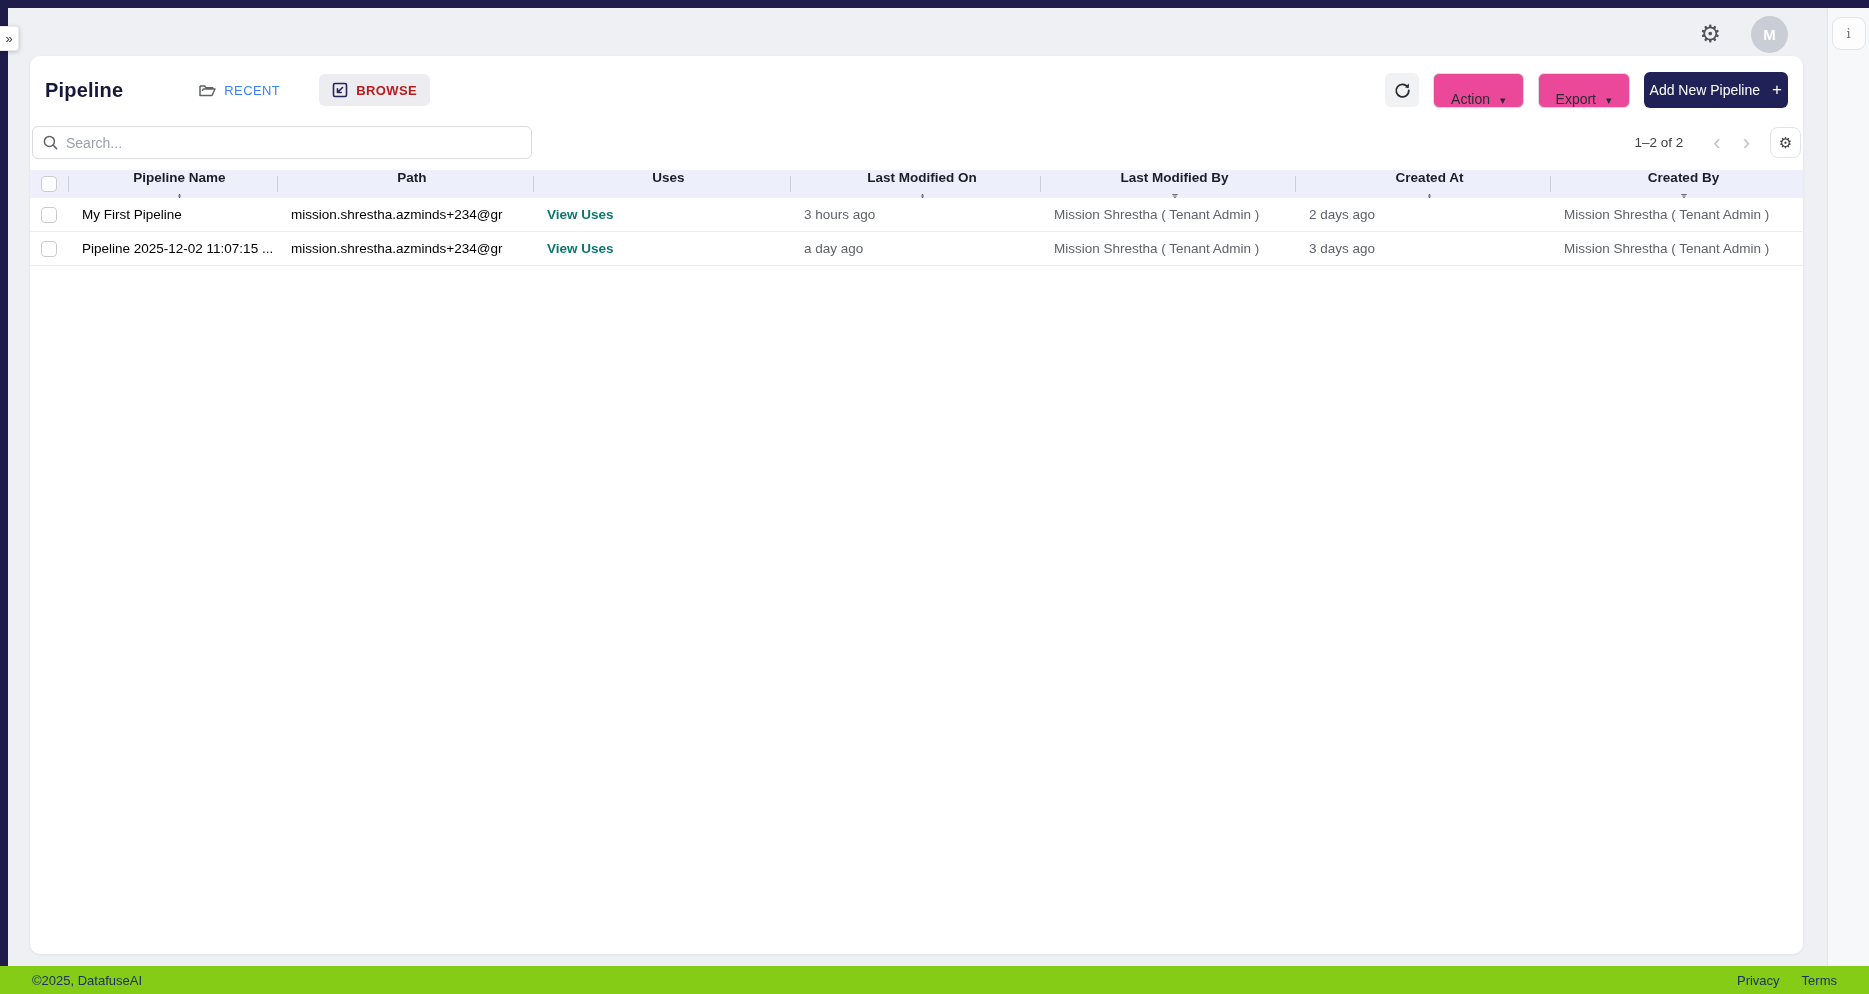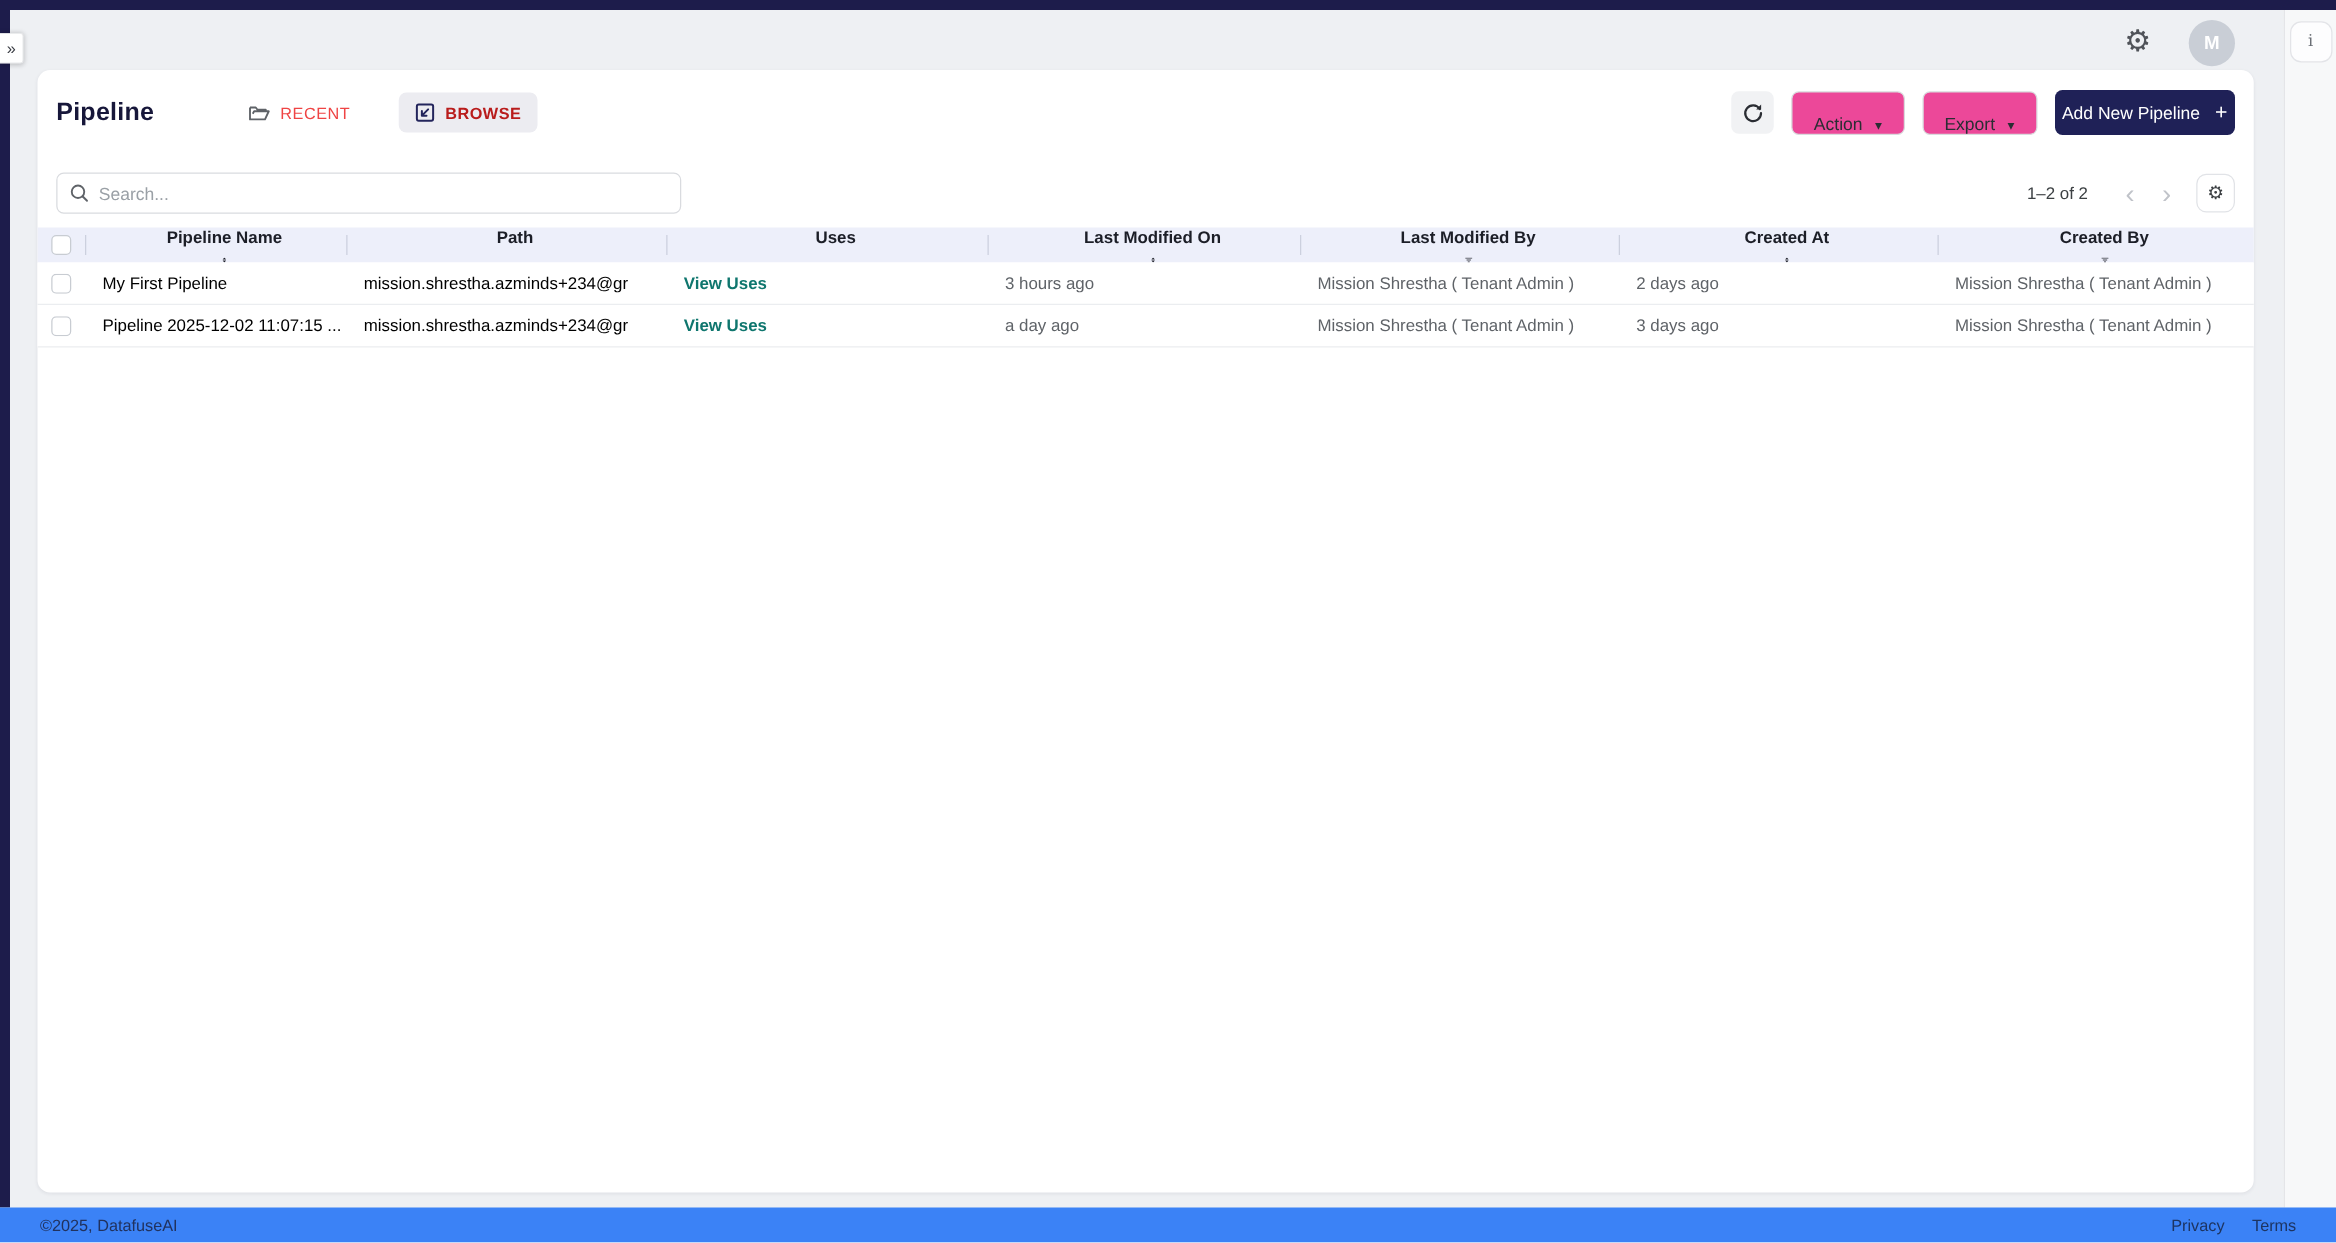--- a/index.html
+++ b/index.html
@@ -54,21 +54,21 @@
     position:absolute; left:30px; top:56px; width:1773px; height:898px;
     background:#fff; border-radius:10px; box-shadow:0 1px 3px rgba(25,28,60,.07);
     display:flex; flex-direction:column;
   }
 
   
   .card-header { display:flex; align-items:center; height:54px; padding:14px 15px 0 15px; }
   .page-title { font-size:20px; font-weight:700; color:#17173a; letter-spacing:.2px; }
   .view-tabs { display:flex; align-items:center; gap:26px; margin-left:63px; }
   .tab { display:flex; align-items:center; gap:8px; padding:8px 13px; border-radius:6px;
-         font-size:13px; letter-spacing:.4px; color:#ef4444; cursor:pointer; }
+         font-size:13px; letter-spacing:.4px; color:#3b82f6; cursor:pointer; }
   .tab.active { background:#ececf1; color:#b91c1c; font-weight:700; }
   .tab svg { display:block; }
 
   .header-actions { margin-left:auto; display:flex; align-items:center; gap:14px; }
   .icon-btn {
     width:34px; height:34px; border:none; background:#f1f2f4; border-radius:6px;
     display:flex; align-items:center; justify-content:center; cursor:pointer;
   }
   .btn {
     height:35px; padding:0 17px; background:#ec4899; border:1px solid #d9dadd; border-radius:6px;
@@ -77,21 +77,21 @@
   }
   .btn .caret { font-size:11px; color:#2a2d33; }
   .btn-primary {
     height:36px; padding:0 6px; background:#1f2157; border:none; border-radius:6px;
     display:flex; align-items:center; gap:12px; font-size:14px; color:#fff;
     font-family:"Liberation Sans", sans-serif; cursor:pointer;
   }
   .btn-primary .plus { font-size:17px; font-weight:400; }
 
   
-  .search-row { display:flex; align-items:center; padding:0 15px; margin-top:28px; }
+  .search-row { display:flex; align-items:center; padding:0 2px; margin-top:16px; }
   .search-box {
     width:500px; height:33px; border:1px solid #d9dbdf; border-radius:6px;
     display:flex; align-items:center; padding:0 10px; gap:8px; background:#fff;
   }
   .search-box input {
     border:none; outline:none; flex:1; font-size:14px; color:#3c4043;
     font-family:"Liberation Sans", sans-serif; background:transparent;
   }
   .search-box input::placeholder { color:#9aa0a6; }
   .pagination { margin-left:auto; display:flex; align-items:center; gap:6px; }
@@ -125,21 +125,21 @@
   .col-cb    { width:253px; flex:1; }
 
   .checkbox {
     width:16px; height:16px; border:1.5px solid #c8ccd2; border-radius:4px; background:#fff; cursor:pointer;
   }
   a.cell-link { color:#000000; text-decoration:none; cursor:pointer; }
   a.uses-link { color:#0f766e; font-weight:700; text-decoration:none; cursor:pointer; }
 
   
   .footer {
-    position:absolute; left:0; right:0; bottom:0; height:28px; background:#3b82f6;
+    position:absolute; left:0; right:0; bottom:0; height:28px; background:#84cc16;
     display:flex; align-items:center; font-size:13px; color:#21325e; padding:0 32px; z-index:7;
   }
   .footer-links { margin-left:auto; display:flex; gap:22px; }
   .footer-links a { color:#1d3461; text-decoration:none; cursor:pointer; }
 </style>
 </head>
 <body>
 
 <div class="top-strip"></div>
 <div class="left-strip"></div>

